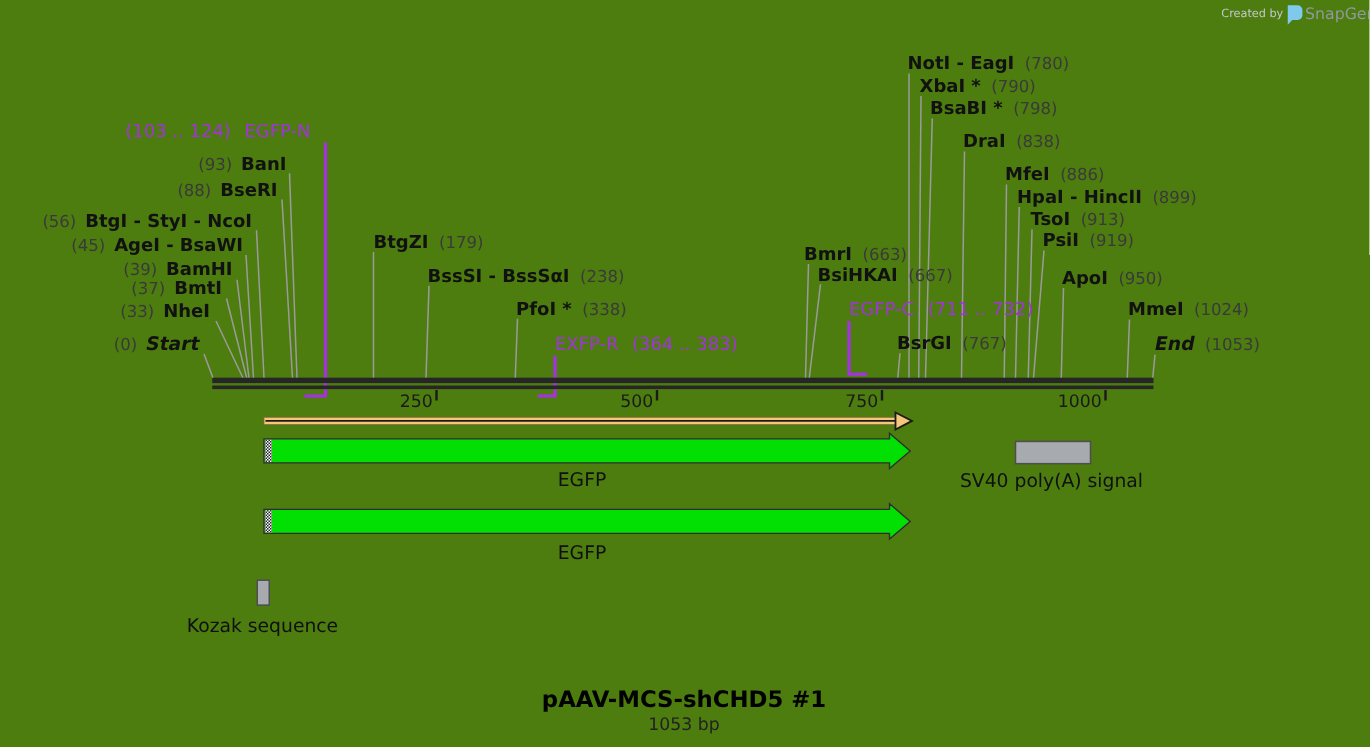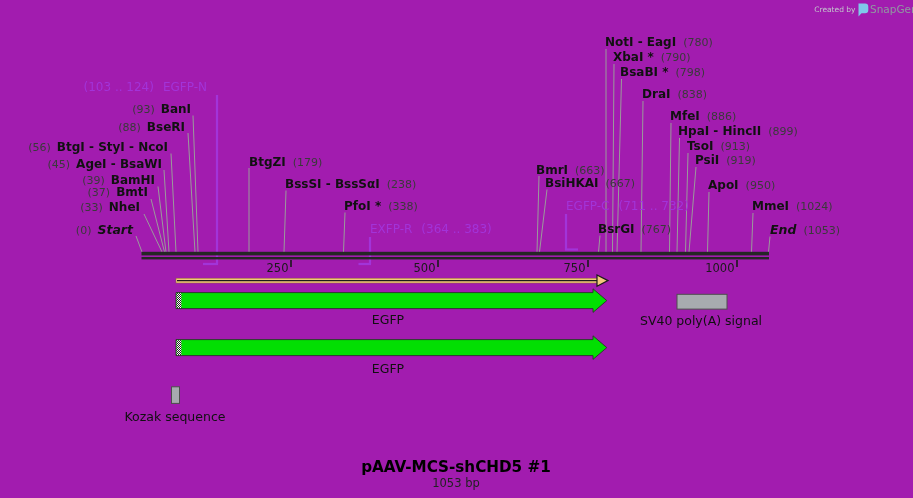--- a/index.html
+++ b/index.html
@@ -1,16 +1,16 @@
 <!DOCTYPE html>
 <html><head>
 <meta charset="utf-8">
 <style>
   html,body { margin:0; padding:0; background:#ffffff; }
-  .canvas { position:relative; width:913px; height:498px; background:#a21caf; overflow:hidden; }
+  .canvas { position:relative; width:913px; height:498px; background:#4d7c0f; overflow:hidden; }
   svg text { font-family:"DejaVu Sans", sans-serif; }
   .ename    { font-weight:bold; font-size:12px; fill:#111; }
   .epos     { font-weight:normal; font-size:11px; fill:#3a3a3a; }
   .se-name  { font-weight:bold; font-style:italic; font-size:12.5px; fill:#111; }
   .primer-t { font-size:12px; fill:#A234D9; }
   .ruler-num{ font-size:11.5px; fill:#1a1a1a; }
   .feat-t   { font-size:12.5px; fill:#101010; }
   .title-t  { font-weight:bold; font-size:15.2px; fill:#000; }
   .subtitle-t{ font-size:11.5px; fill:#222; }
   .wm-small { font-size:7.5px; fill:#c3c8cd; }

